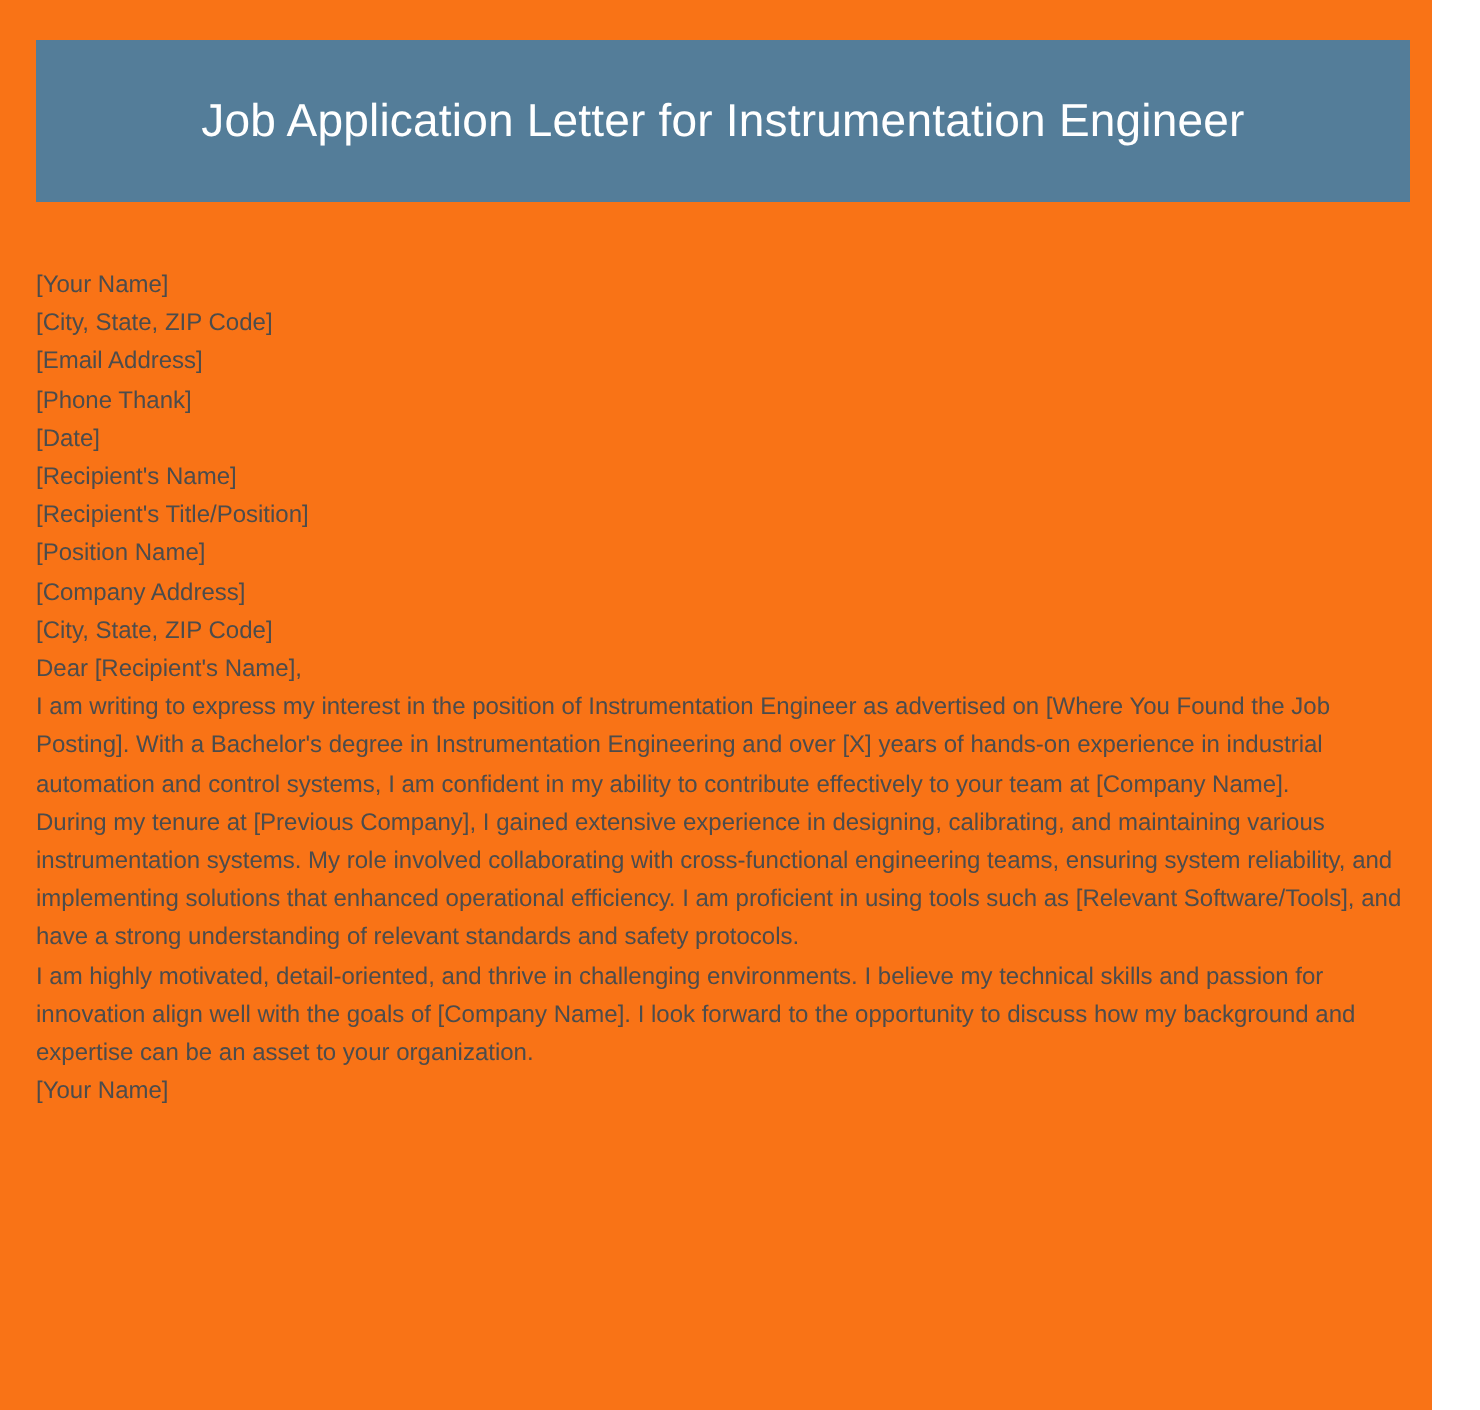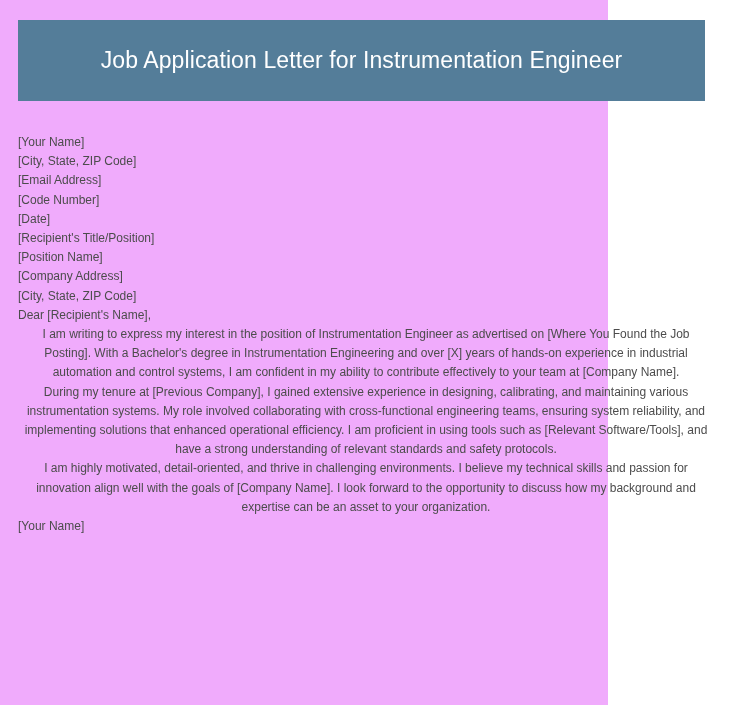--- a/index.html
+++ b/index.html
@@ -9,23 +9,23 @@
   body {
     width: 740px;
     height: 705px;
     background: #ffffff;
     font-family: "Liberation Sans", sans-serif;
     overflow: hidden;
   }
 
   .page {
     position: relative;
-    width: 608px;
+    width: 716px;
     height: 705px;
-    background: #f0abfc;
+    background: #f97316;
     box-sizing: border-box;
     text-decoration: underline;
   }
 
   .header-banner {
     position: absolute;
     left: 18px;
     top: 20px;
     width: 687px;
     height: 81px;
@@ -59,40 +59,41 @@
     text-align: left;
   }
 
   .letter-line {
     margin: 0;
     padding: 0;
     white-space: normal;
   }
 
   .letter-line.block {
-    text-align: center;
+    text-align: left;
   }
 </style>
 </head>
 <body>
 
 <div class="page">
 
   <div class="header-banner">
     <div class="header-title">Job Application Letter for Instrumentation Engineer</div>
   </div>
 
   <div class="letter-body">
 
     <div class="letter-line">[Your Name]</div>
     <div class="letter-line">[City, State, ZIP Code]</div>
     <div class="letter-line">[Email Address]</div>
-    <div class="letter-line">[Code Number]</div>
+    <div class="letter-line">[Phone Thank]</div>
     <div class="letter-line">[Date]</div>
 
+    <div class="letter-line">[Recipient's Name]</div>
     <div class="letter-line">[Recipient's Title/Position]</div>
     <div class="letter-line">[Position Name]</div>
     <div class="letter-line">[Company Address]</div>
     <div class="letter-line">[City, State, ZIP Code]</div>
 
     <div class="letter-line">Dear [Recipient's Name],</div>
 
     <div class="letter-line block">I am writing to express my interest in the position of Instrumentation Engineer as advertised on [Where You Found the Job Posting]. With a Bachelor's degree in Instrumentation Engineering and over [X] years of hands-on experience in industrial automation and control systems, I am confident in my ability to contribute effectively to your team at [Company Name].</div>
     <div class="letter-line block">During my tenure at [Previous Company], I gained extensive experience in designing, calibrating, and maintaining various instrumentation systems. My role involved collaborating with cross-functional engineering teams, ensuring system reliability, and implementing solutions that enhanced operational efficiency. I am proficient in using tools such as [Relevant Software/Tools], and have a strong understanding of relevant standards and safety protocols.</div>
     <div class="letter-line block">I am highly motivated, detail-oriented, and thrive in challenging environments. I believe my technical skills and passion for innovation align well with the goals of [Company Name]. I look forward to the opportunity to discuss how my background and expertise can be an asset to your organization.</div>

